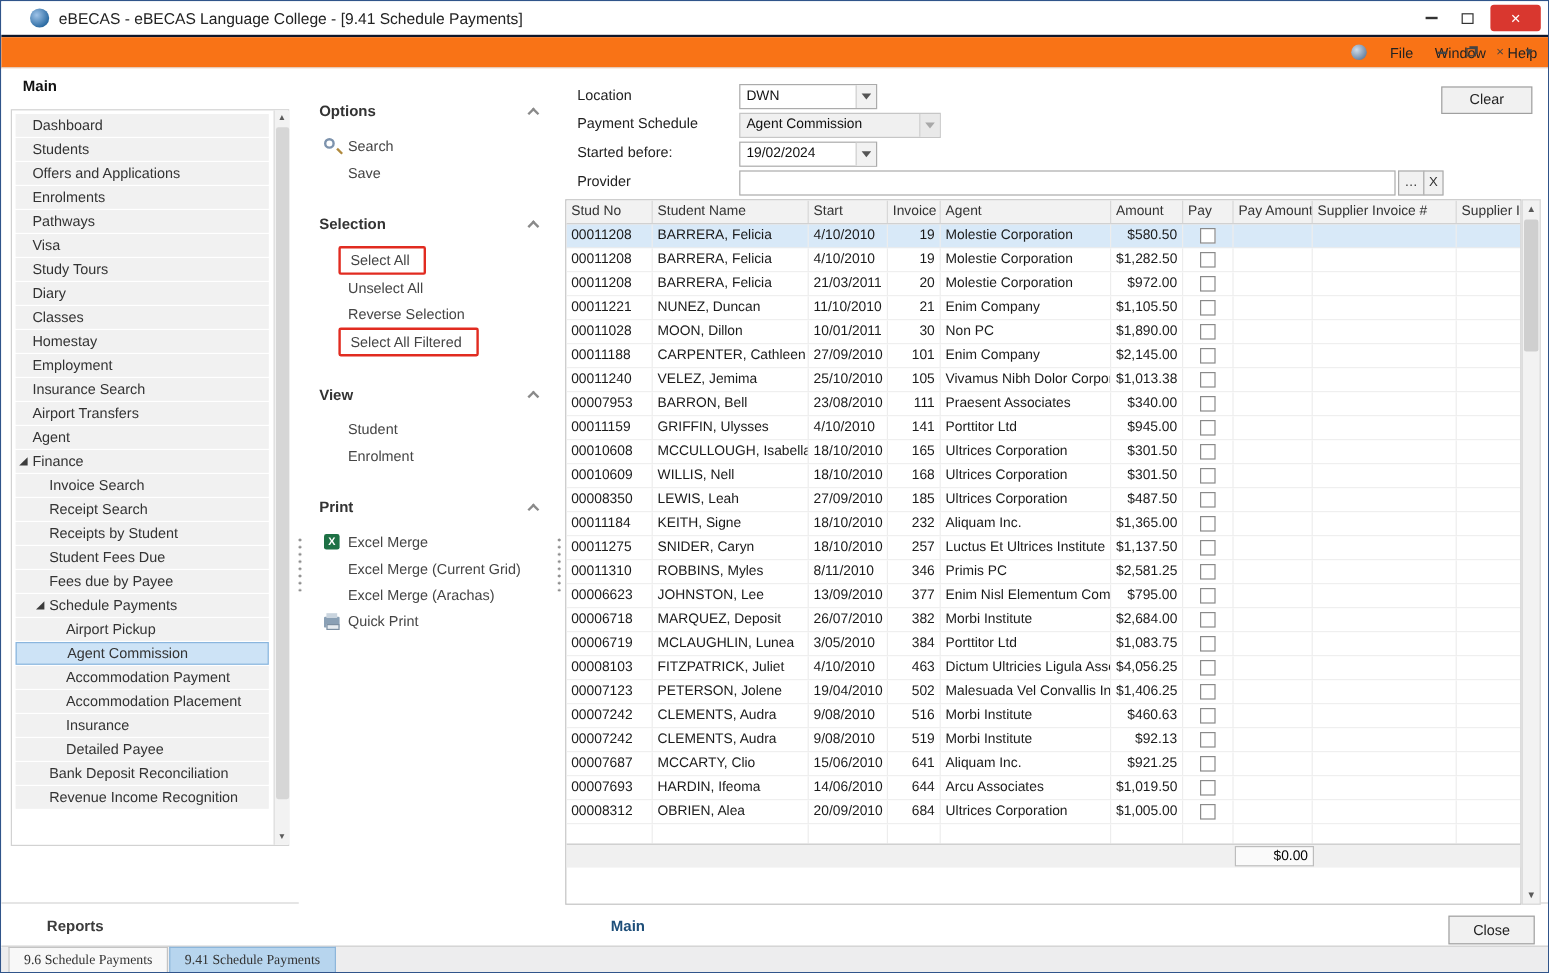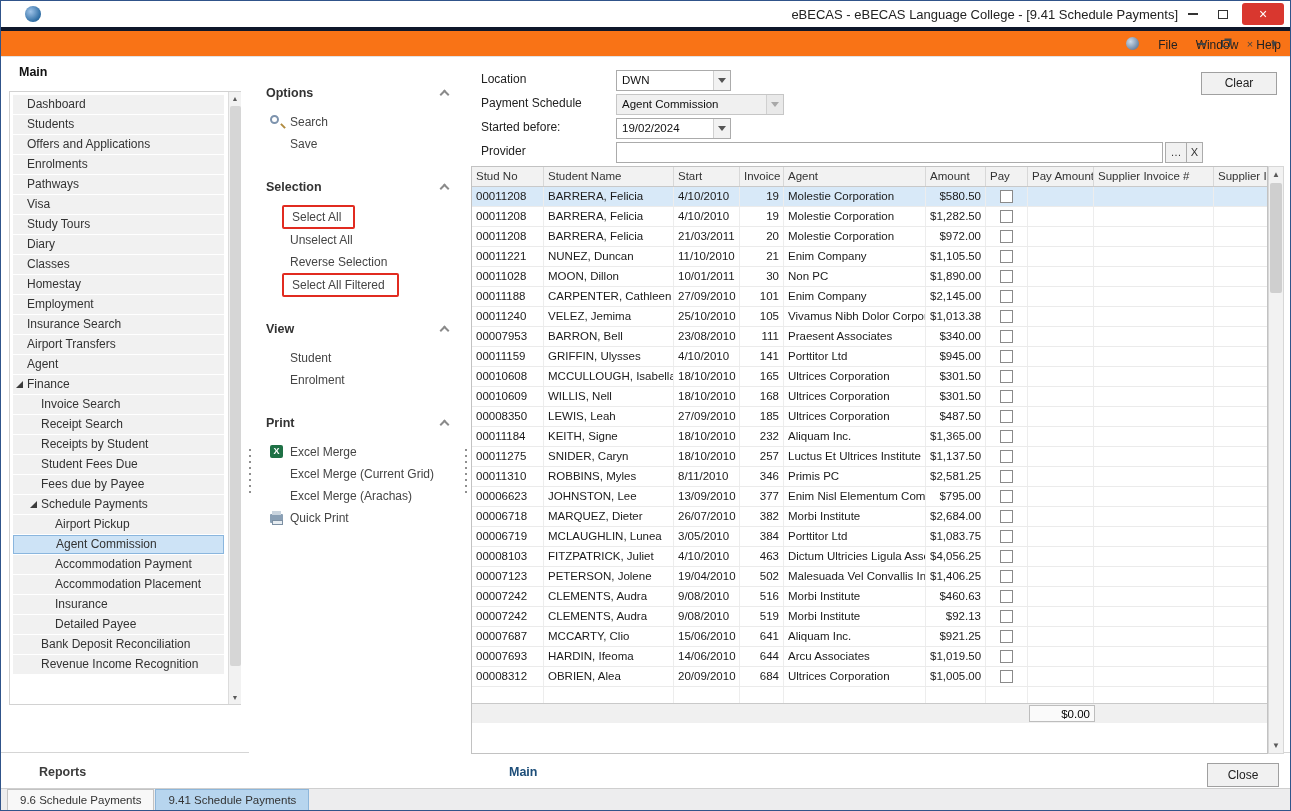--- a/index.html
+++ b/index.html
@@ -1,20 +1,20 @@
 <!DOCTYPE html>
 <html><head>
 <meta charset="utf-8">
 <style>
   * { box-sizing: border-box; margin: 0; padding: 0; }
   html,body { width:1291px; height:811px; font-family:"Liberation Sans","DejaVu Sans",sans-serif; background:#fff; }
   .window { position:relative; width:1291px; height:811px; border:1px solid #30548a; background:#fff; overflow:hidden; }
 
   
-  .titlebar { height:30px; display:flex; align-items:center; background:#ffffff; border-bottom:4px solid #0f172a; padding-left:24px;text-align:right; }
+  .titlebar { height:30px; display:flex; align-items:center; background:#ffffff; border-bottom:2px solid #0f172a; padding-left:24px; }
   .app-icon { width:16px; height:16px; border-radius:50%; background:radial-gradient(circle at 35% 35%, #9fc3e8, #2e6da4 70%, #1d4d7c); margin-right:8px; flex:0 0 auto; }
   .title-text { font-size:13px; color:#222; flex:1 1 auto; white-space:nowrap; overflow:hidden; }
   .tb-controls { display:flex; align-items:center; height:100%; }
   .tb-btn { width:30px; height:100%; display:flex; align-items:center; justify-content:center; color:#333; }
   .tb-min i { display:block; width:10px; height:0; border-bottom:2px solid #333; }
   .tb-max i { display:block; width:10px; height:9px; border:1px solid #333; }
   .tb-close { width:42px; height:22px; margin:0 6px 0 4px; background:#d9372f; border-radius:3px; color:#fff; font-size:14px; line-height:20px; display:flex; align-items:center; justify-content:center; }
 
   
   .menubar { height:26px; display:flex; align-items:center; background:#f97316; border-bottom:1px solid #e2e2e2; padding-left:8px; position:relative;justify-content:flex-end; }
@@ -97,21 +97,21 @@
   .cb { width:13px; height:13px; border:1px solid #8a8a8a; background:#fff; }
   .grid-footer { position:relative; height:20px; background:#f0f0f0; border-top:1px solid #c9c9c9; }
   .total-cell { position:absolute; left:557px; width:66px; top:1px; height:17px; background:#fafafa; border:1px solid #bdbdbd; font-size:11.5px; text-align:right; padding:2px 4px 0 0; }
   .vscroll { position:absolute; left:797px; top:109px; width:16px; height:588px; background:#f2f2f2; border:1px solid #d7d7d7; }
   .vs-arrow { height:15px; display:flex; align-items:center; justify-content:center; font-size:8px; color:#5a5a5a; }
   .vs-arrow.bottom { position:absolute; bottom:0; left:0; right:0; }
   .vs-thumb { position:absolute; top:16px; left:1px; width:12px; height:110px; background:#cfcfcf; border-radius:2px; }
 
   
   .tabbar { position:absolute; left:0; bottom:0; width:100%; height:22px; background:#ededee; border-top:1px solid #cfcfcf; display:flex; align-items:flex-end; padding-left:6px; }
-  .tab { font-size:11.5px; color:#333; padding:0 12px; height:21px; line-height:20px; border:1px solid #c3c3c3; border-bottom:none; background:#f8f8f8; margin-right:1px; white-space:nowrap; }
+  .tab { font-size:11.5px; color:#333; padding:0 12px; height:21px; line-height:20px; border:1px solid #c3c3c3; border-bottom:none; background:#f8f8f8; margin-right:1px; white-space:nowrap;font-family:Liberation Serif, serif; }
   .tab.active { background:#b7d5ee; border-color:#8db6da; }
 </style>
 </head>
 <body>
 
 <div class="window">
 
   <div class="titlebar">
     <span class="app-icon"></span>
     <span class="title-text">eBECAS - eBECAS Language College - [9.41 Schedule Payments]</span>
@@ -503,21 +503,21 @@
               <div class="g-cell r" style="width: 60px;">$795.00</div>
               <div class="g-cell c" style="width: 42px;">
                 <span class="cb"></span>
               </div>
               <div class="g-cell" style="width: 66px;"></div>
               <div class="g-cell" style="width: 120px;"></div>
               <div class="g-cell last"></div>
             </div>
             <div class="grid-row">
               <div class="g-cell" style="width: 72px;">00006718</div>
-              <div class="g-cell" style="width: 130px;">MARQUEZ, Dieter</div>
+              <div class="g-cell" style="width: 130px;">MARQUEZ, Deposit</div>
               <div class="g-cell" style="width: 66px;">26/07/2010</div>
               <div class="g-cell r" style="width: 44px;">382</div>
               <div class="g-cell" style="width: 142px;">Morbi Institute</div>
               <div class="g-cell r" style="width: 60px;">$2,684.00</div>
               <div class="g-cell c" style="width: 42px;">
                 <span class="cb"></span>
               </div>
               <div class="g-cell" style="width: 66px;"></div>
               <div class="g-cell" style="width: 120px;"></div>
               <div class="g-cell last"></div>

